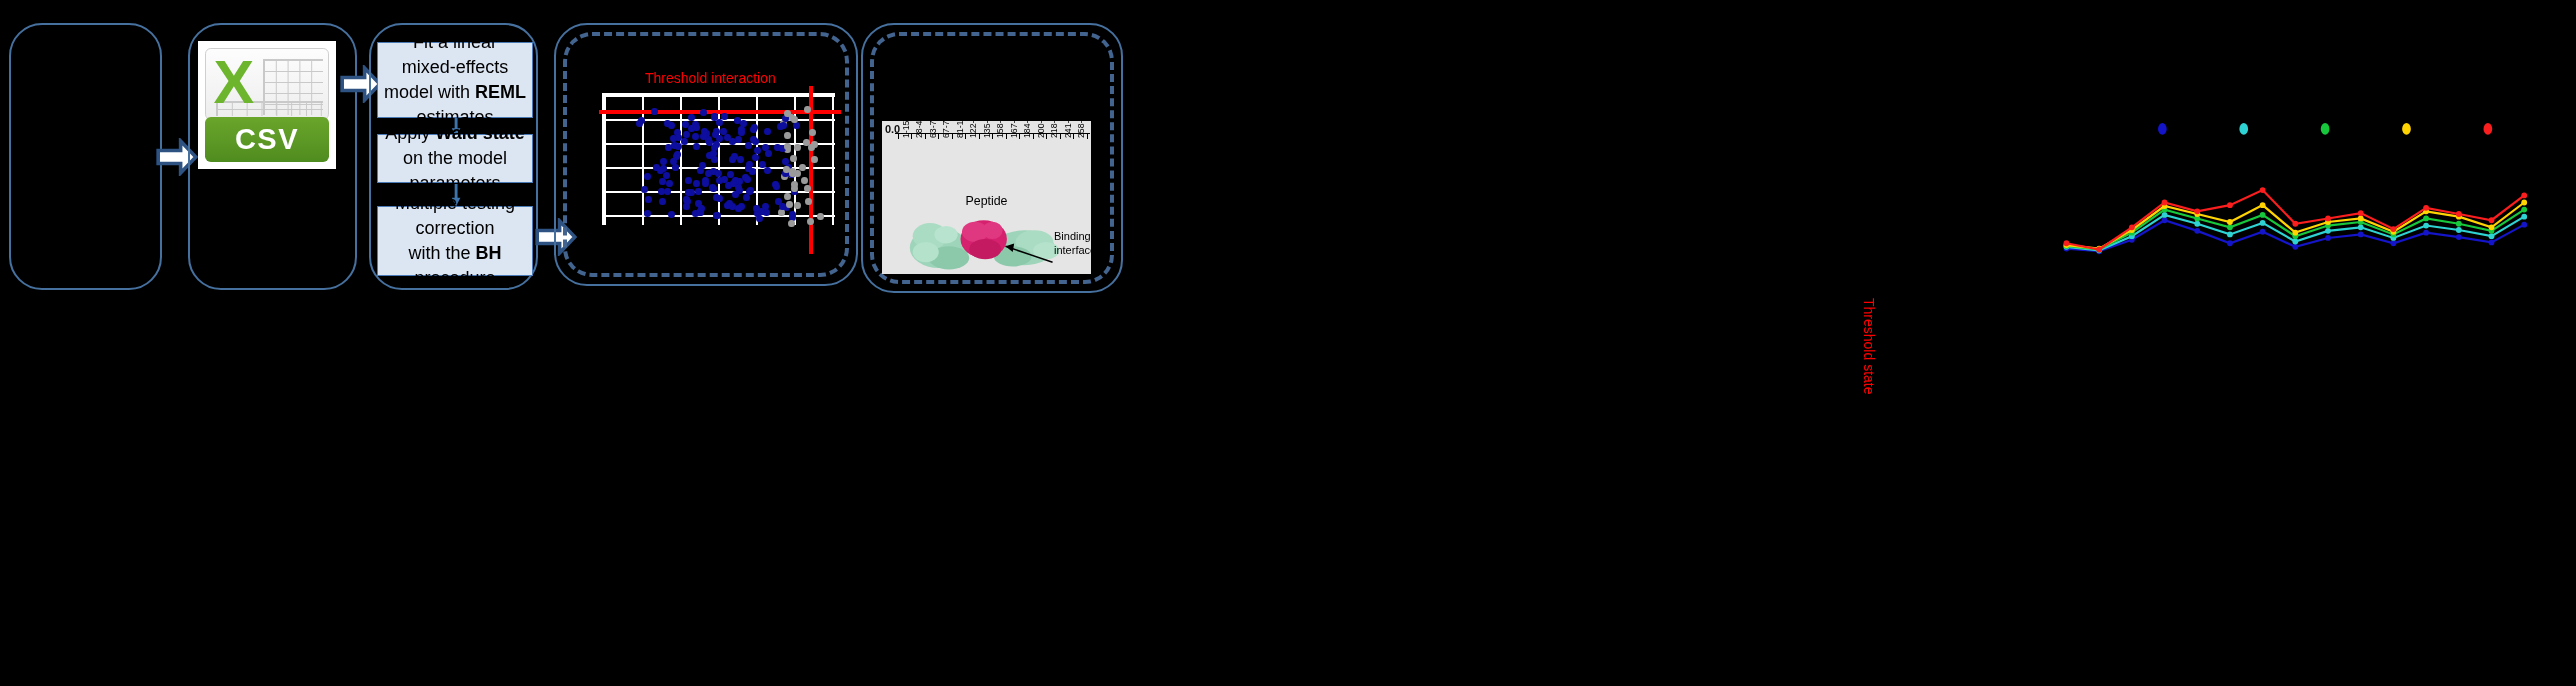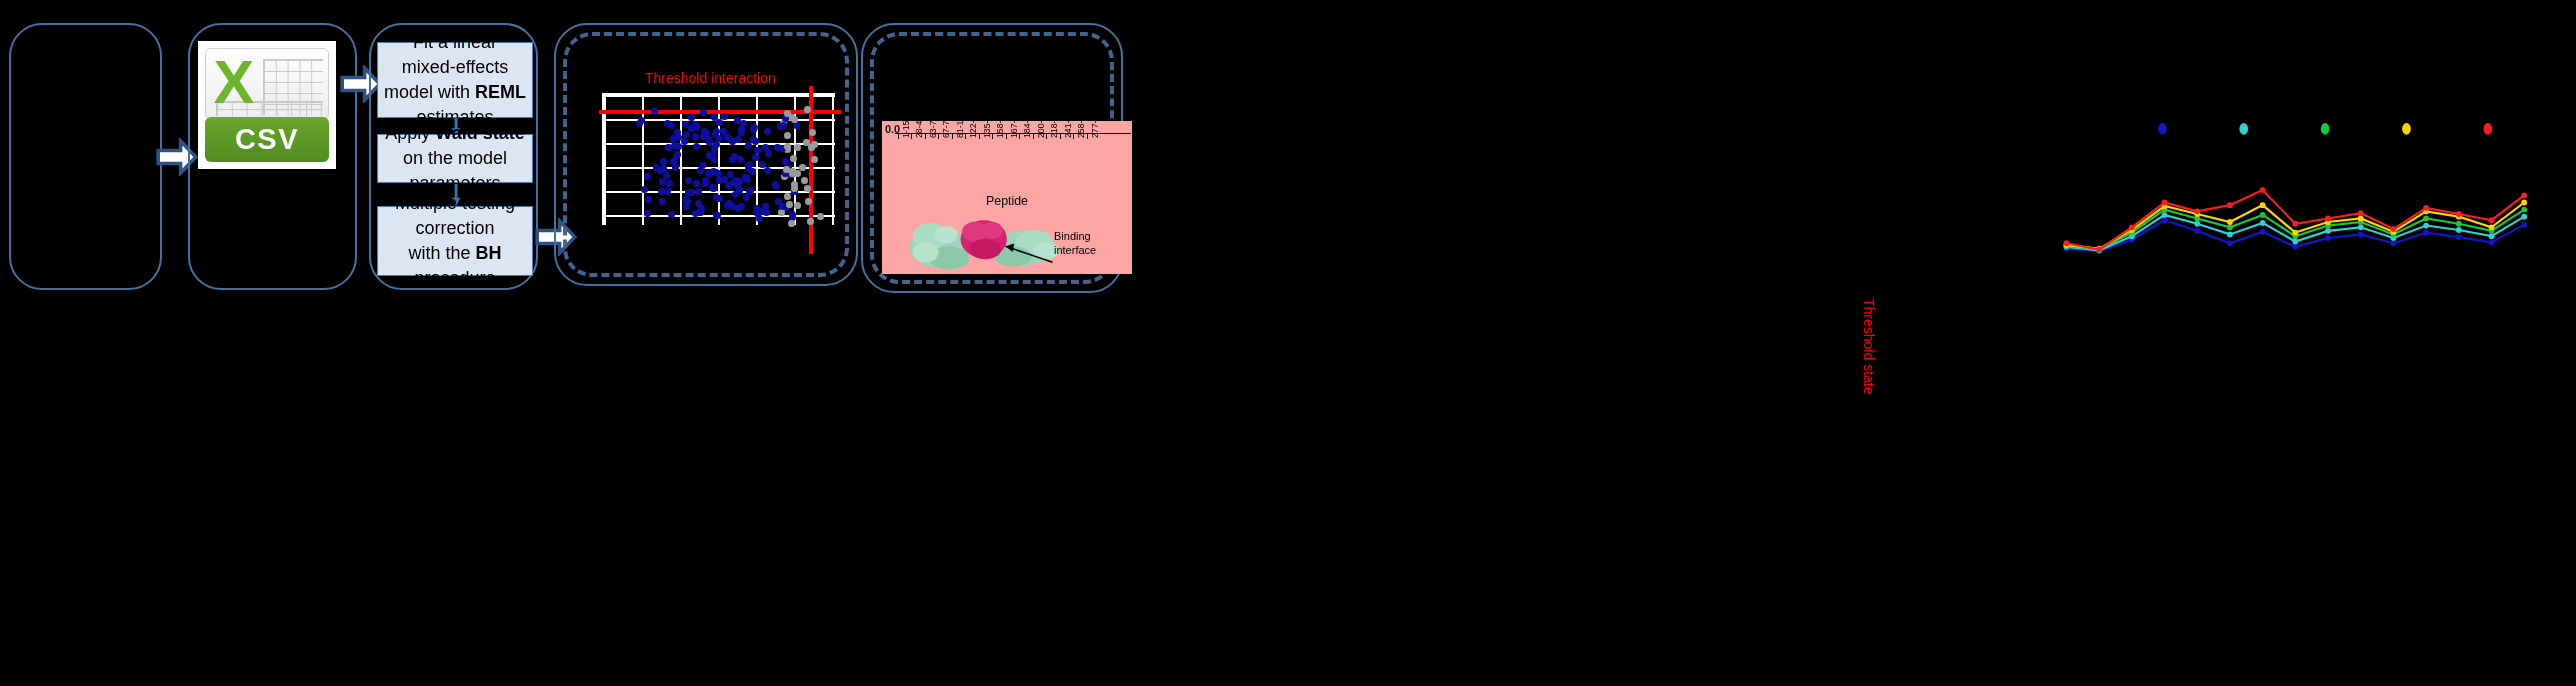--- a/index.html
+++ b/index.html
@@ -196,23 +196,23 @@
   }
   .dot { position: absolute; border-radius: 50%; }
   .dot-sig   { background: #0d0d9e; width: 6.5px; height: 7.3px; }
   .dot-nonsig{ background: #9a9a9a; width: 6.5px; height: 7.3px; }
 
   
   #rightfig {
     position: absolute;
     left: 882px;
     top: 121px;
-    width: 250px;
+    width: 209px;
     height: 153px;
-    background: #fca5a5;
+    background: #e5e5e5;
     overflow: hidden;
   }
   #linechart-svg { position: absolute; left: 1972px; top: 49px; }
 
   #ylab-001 {
     position: absolute; left: 2.9px; top: 1.5px;
     font-size: 11px; font-weight: bold; color: #111;
     font-family: "Liberation Sans", sans-serif;
   }
   #pep-ticks {

